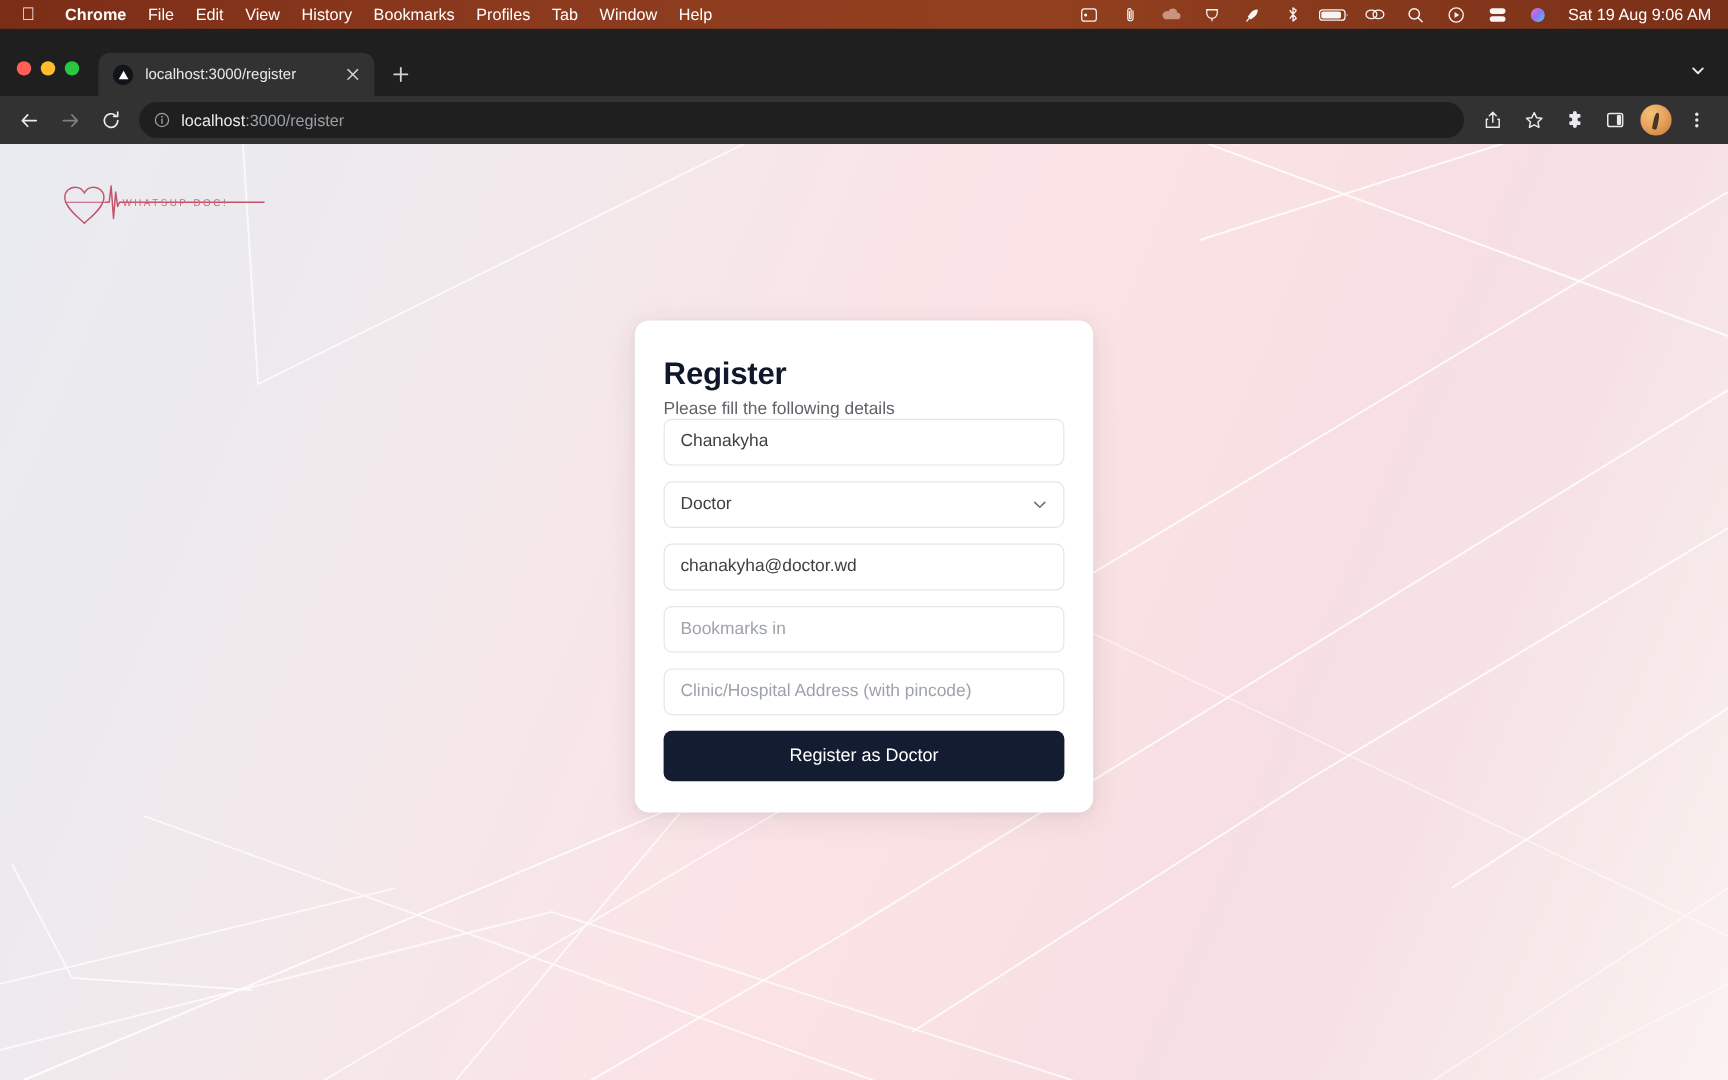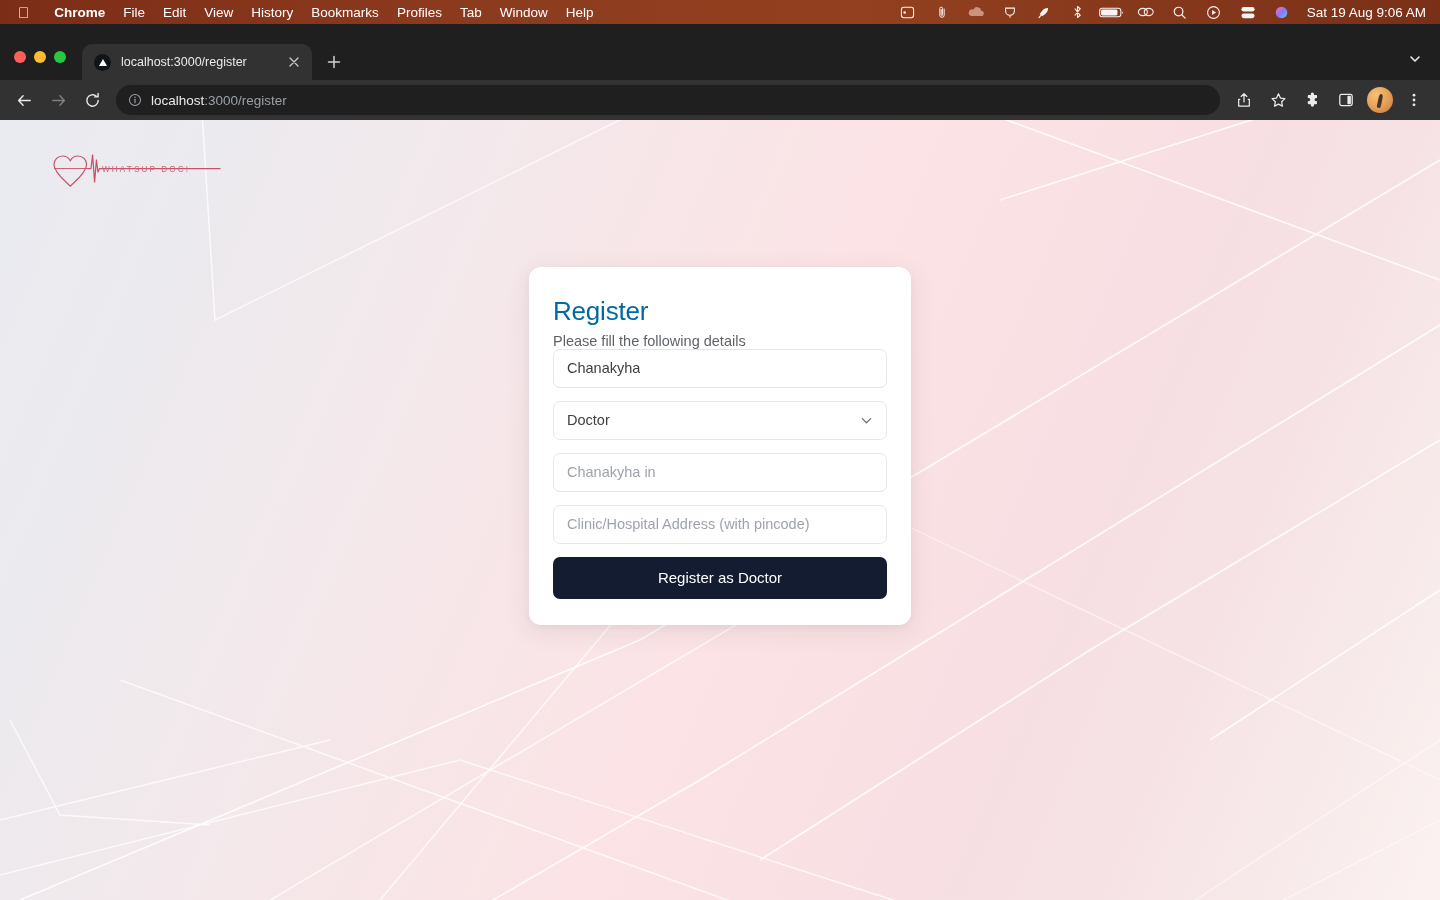--- a/index.html
+++ b/index.html
@@ -245,22 +245,22 @@
     top: 147px;
     width: 382px;
     background: #ffffff;
     border-radius: 12px;
     box-shadow: 0 6px 26px rgba(60, 50, 60, 0.09),
                 0 2px 6px rgba(60, 50, 60, 0.05);
     padding: 30px 24px 26px 24px;
   }
   .card-title {
     font-size: 26px;
-    font-weight: normal;
-    color: #0369a1;
+    font-weight: bold;
+    color: #0f172a;
     letter-spacing: -0.2px;
     line-height: 1.1;
   }
   .card-sub {
     font-size: 14.5px;
     color: #5f6368;
     margin-top: 7px;
   }
 
   .field {
@@ -561,23 +561,26 @@
 
       <div class="field">
         <span class="field-text">Doctor</span>
         <span class="chev">
           <svg width="13" height="13" viewBox="0 0 14 14">
               <path d="M2.5 5l4.5 4.4L11.5 5" stroke="#6b7076" stroke-width="1.4" fill="none" stroke-linecap="round" stroke-linejoin="round"></path>
             </svg>
         </span>
       </div>
 
+      <div class="field">
+        <span class="field-text">chanakyha@doctor.wd</span>
+      </div>
 
       <div class="field placeholder">
-        <span class="field-text">Chanakyha in</span>
+        <span class="field-text">Bookmarks in</span>
       </div>
 
       <div class="field placeholder">
         <span class="field-text">Clinic/Hospital Address (with pincode)</span>
       </div>
 
 
       <button class="submit-btn">Register as Doctor</button>
     </div>
 

